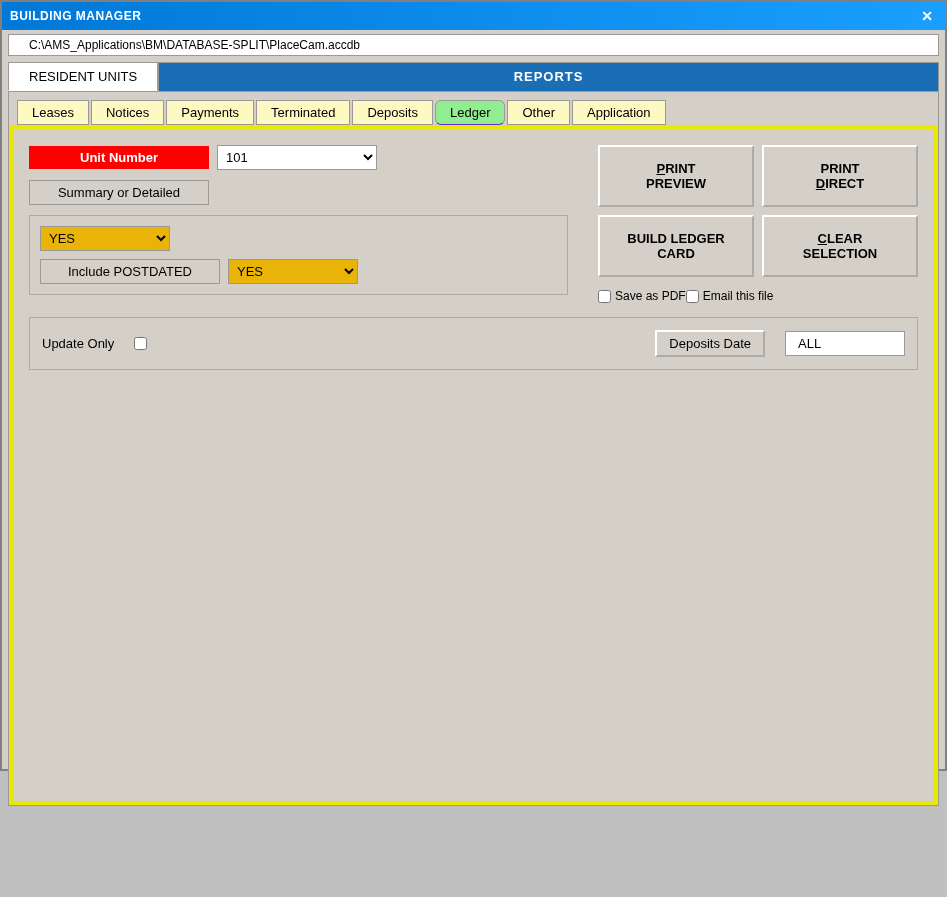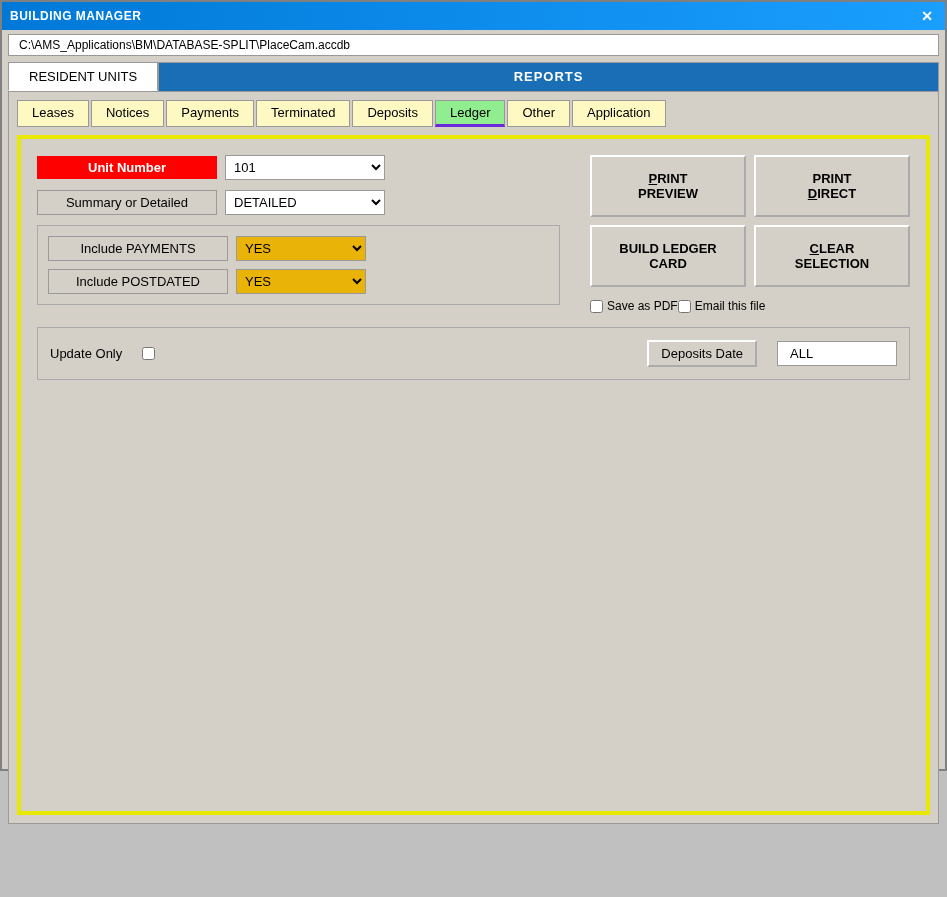--- a/index.html
+++ b/index.html
@@ -42,21 +42,21 @@
       color: white;
       font-size: 14px;
       cursor: pointer;
       padding: 0 4px;
       font-weight: bold;
     }
 
     .path-bar {
       background: white;
       border: 1px solid #999;
-      padding: 3px 10px;
+      padding: 3px 20px;
       font-size: 12px;
       color: #000;
       margin: 4px 6px 0 6px;
       width: calc(100% - 12px);
     }
 
     .main-tabs {
       display: flex;
       margin: 6px 6px 0 6px;
     }
@@ -108,25 +108,26 @@
       padding: 4px 14px;
       border: 1px solid #999;
       background: #fef9c3;
       cursor: pointer;
       font-size: 13px;
       color: #000;
     }
 
     .sub-tab.active {
       background: #90ee90;
-      border-bottom: 3px solid #6d28d9;
+      border-bottom: 1px solid #6d28d9;
+      border-radius: 6px;
     }
 
     .panel-area {
-      margin: 8px;
+      margin: 0;
       border: 4px solid #e8e800;
       background: #d4d0c8;
       padding: 16px;
       min-height: 680px;
     }
 
     .form-section {
       display: flex;
       gap: 30px;
     }
@@ -345,29 +346,24 @@
             <select class="field-select">
               <option>101</option>
               <option>102</option>
               <option>103</option>
               <option>104</option>
             </select>
           </div>
 
           <div class="field-row">
             <div class="field-label-normal">Summary or Detailed</div>
-            <select class="field-select">
-              <option>DETAILED</option>
-              <option>SUMMARY</option>
-            </select>
           </div>
 
           <div class="sub-fields">
             <div class="sub-field-row">
-              <div class="sub-label">Include PAYMENTS</div>
               <select class="sub-select">
                 <option>YES</option>
                 <option>NO</option>
               </select>
             </div>
             <div class="sub-field-row">
               <div class="sub-label">Include POSTDATED</div>
               <select class="sub-select">
                 <option>YES</option>
                 <option>NO</option>

